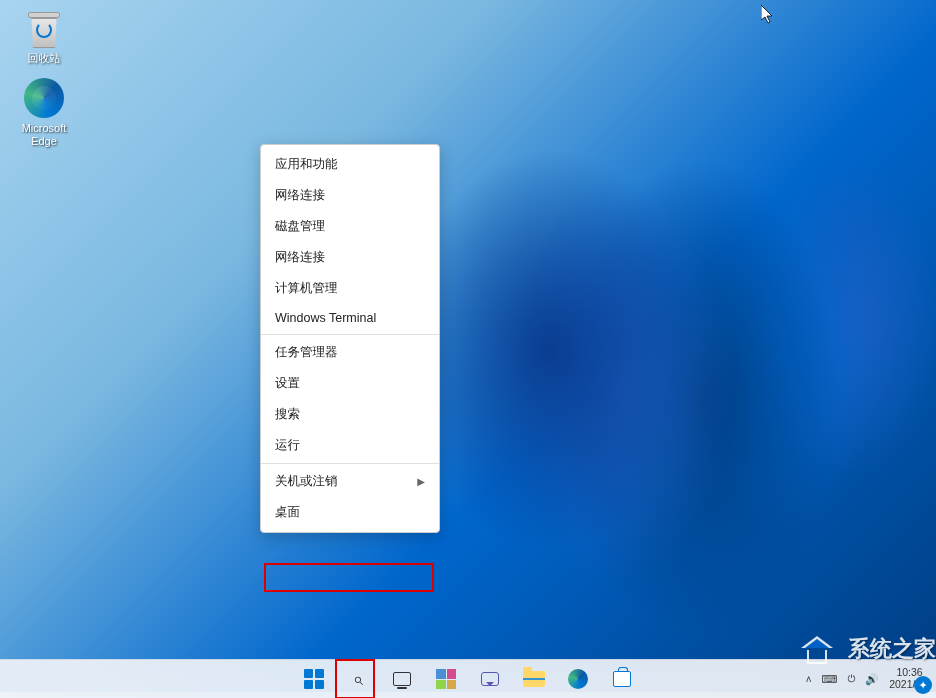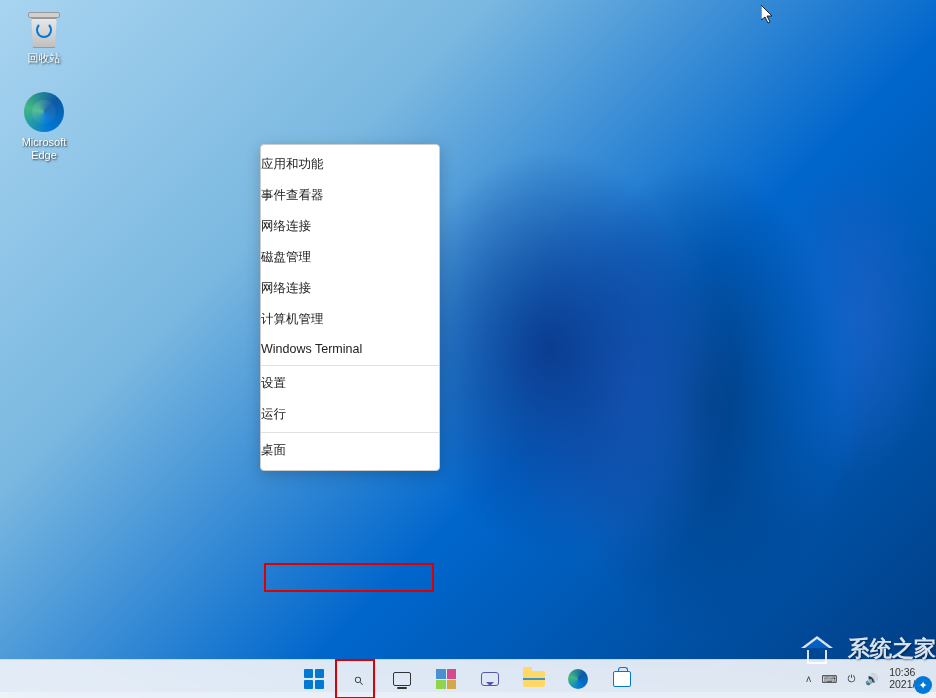--- a/index.html
+++ b/index.html
@@ -60,21 +60,21 @@
       border-radius: 50%; background: radial-gradient(circle at 30% 30%, #fff2, transparent);
     }
     
     .context-menu {
       position: absolute; left: 260px; top: 144px; width: 180px;
       background: #fff; border: 1px solid #ccc; border-radius: 4px;
       box-shadow: 0 4px 16px rgba(0,0,0,0.2);
       padding: 4px 0;
     }
     .menu-item {
-      padding: 7px 0; font-size: 12.5px; color: #222; cursor: pointer;
+      padding: 7px 14px; font-size: 12.5px; color: #222; cursor: pointer;
       display: flex; align-items: center; justify-content: space-between; text-align: center;
     }
     .menu-sep { height: 1px; background: #e0e0e0; margin: 2px 0; }
     .chevron { font-size: 10px; color: #666; }
     
     .highlight-box {
       position: absolute; border: 2px solid #d00;
       pointer-events: none;
     }
     
@@ -151,21 +151,21 @@
       content: ''; position: absolute; top: -5px; left: 4px; width: 8px; height: 4px;
       border: 1.5px solid #0078d4; border-bottom: none; border-radius: 3px 3px 0 0;
     }
     
     .systray {
       position: absolute; right: 6px; top: 0; bottom: 0;
       display: flex; align-items: center; gap: 10px;
       font-size: 11px; color: #333;
     }
     .systray .chev { font-size: 10px; }
-    .systray .clock { text-align: left; line-height: 1.1; font-size: 10.5px; }
+    .systray .clock { text-align: center; line-height: 1.1; font-size: 10.5px; }
     
     .cursor {
       position: absolute; left: 761px; top: 5px; width: 14px; height: 20px;
       pointer-events: none; z-index: 100;
     }
     
     .watermark {
       position: absolute; right: 0; bottom: 28px; z-index: 50;
       color: #fff; font-size: 22px; font-weight: bold;
       display: flex; align-items: center; gap: 13px;
@@ -211,58 +211,65 @@
     <div class="icon-box">
       <div class="recycle-bin-icon">
         <div class="bin-body"></div>
         <div class="bin-lid"></div>
         <div class="recycle-arrow"></div>
       </div>
     </div>
     <div class="label">回收站</div>
   </div>
 
-  <div class="desktop-icon" style="left:8px; top:92px;">
+  <div class="desktop-icon" style="left:8px; top:78px;">
     <div class="icon-box">
       <div class="edge-icon"></div>
     </div>
     <div class="label" style="white-space:pre-line;">Microsoft
 Edge</div>
   </div>
 
   <div class="context-menu">
     <div class="menu-item">
         <span>应用和功能</span>
       </div>
     <div class="menu-item">
-        <span>事件查看器</span>
-      </div>
-    <div class="menu-item">
         <span>网络连接</span>
       </div>
     <div class="menu-item">
         <span>磁盘管理</span>
       </div>
     <div class="menu-item">
         <span>网络连接</span>
       </div>
     <div class="menu-item">
         <span>计算机管理</span>
       </div>
     <div class="menu-item">
         <span>Windows Terminal</span>
       </div>
     <div class="menu-sep"></div>
     <div class="menu-item">
+        <span>任务管理器</span>
+      </div>
+    <div class="menu-item">
         <span>设置</span>
+      </div>
+    <div class="menu-item">
+        <span>搜索</span>
       </div>
     <div class="menu-item" style="position:relative;">
       <span>运行</span>
     </div>
     <div class="menu-sep"></div>
+    <div class="menu-item">
+      <span>关机或注销</span>
+      <span class="chevron">▶</span>
+    </div>
     <div class="menu-item">
         <span>桌面</span>
       </div>
   </div>
 
   <div class="highlight-box" style="left:264px; top:563px; width:170px; height:29px;"></div>
 
   <div class="watermark">
     <div class="watermark-icon">
       <div class="roof"></div>

